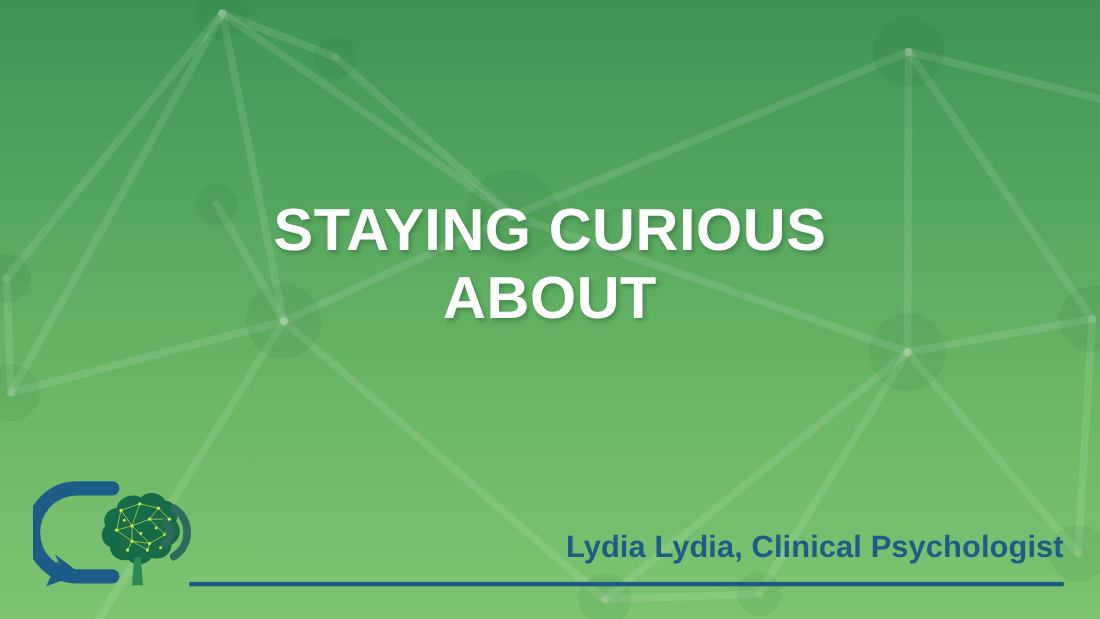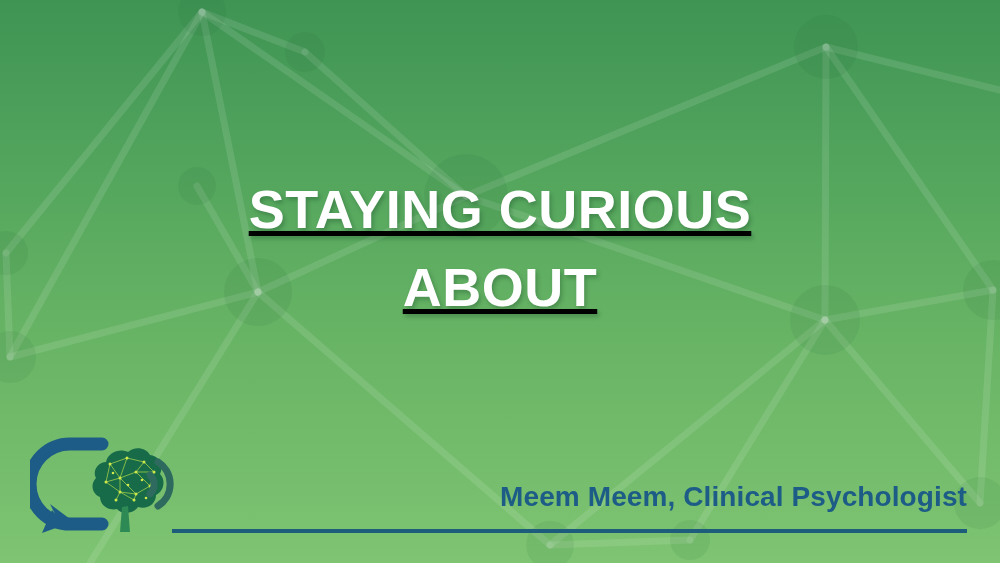--- a/index.html
+++ b/index.html
@@ -26,34 +26,33 @@
   }
 
   
   #title-block {
     position: absolute;
     left: 0;
     right: 0;
     top: 178px;
     text-align: center;
     z-index: 5;
-    text-decoration: underline;
   }
   .title-line {
     color: #ffffff;
     font-weight: bold;
     font-size: 53px;
     line-height: 62px;
     letter-spacing: 0.5px;
     text-transform: uppercase;
     text-shadow: 2px 3px 4px rgba(20,70,35,0.33);
     white-space: nowrap;
   }
   .title-line.l1 { font-size: 54px; }
-  .title-line.l2 { font-size: 54px; margin-top: 16px; }
+  .title-line.l2 { font-size: 54px; }
   .title-line.l3 { font-size: 54px; }
 
   
   #byline {
     position: absolute;
     right: 33px;
     top: 481px;
     z-index: 5;
     color: #1d5c86;
     font-size: 28px;
@@ -136,21 +135,21 @@
         <circle cx="980" cy="503" r="26"></circle>
         <circle cx="690" cy="540" r="20"></circle>
       </g>
   </svg>
 
   <div id="title-block">
     <div class="title-line l1">STAYING CURIOUS</div>
     <div class="title-line l2">ABOUT</div>
   </div>
 
-  <div id="byline">Meem Meem, Clinical Psychologist</div>
+  <div id="byline">Lydia Lydia, Clinical Psychologist</div>
   <div id="rule"></div>
 
   <svg id="logo" viewBox="0 0 160 110" aria-hidden="true">
 
     <g>
       <path d="M72 16 H40 A32 32 0 0 0 40 96 H72" fill="none" stroke="#1d5c86" stroke-width="13" stroke-linecap="round"></path>
       <path d="M22 82 L12 105 L34 97 Z" fill="#1d5c86"></path>
       <path d="M20 76 L30 96 L44 94 Z" fill="#1d5c86"></path>
     </g>
 

